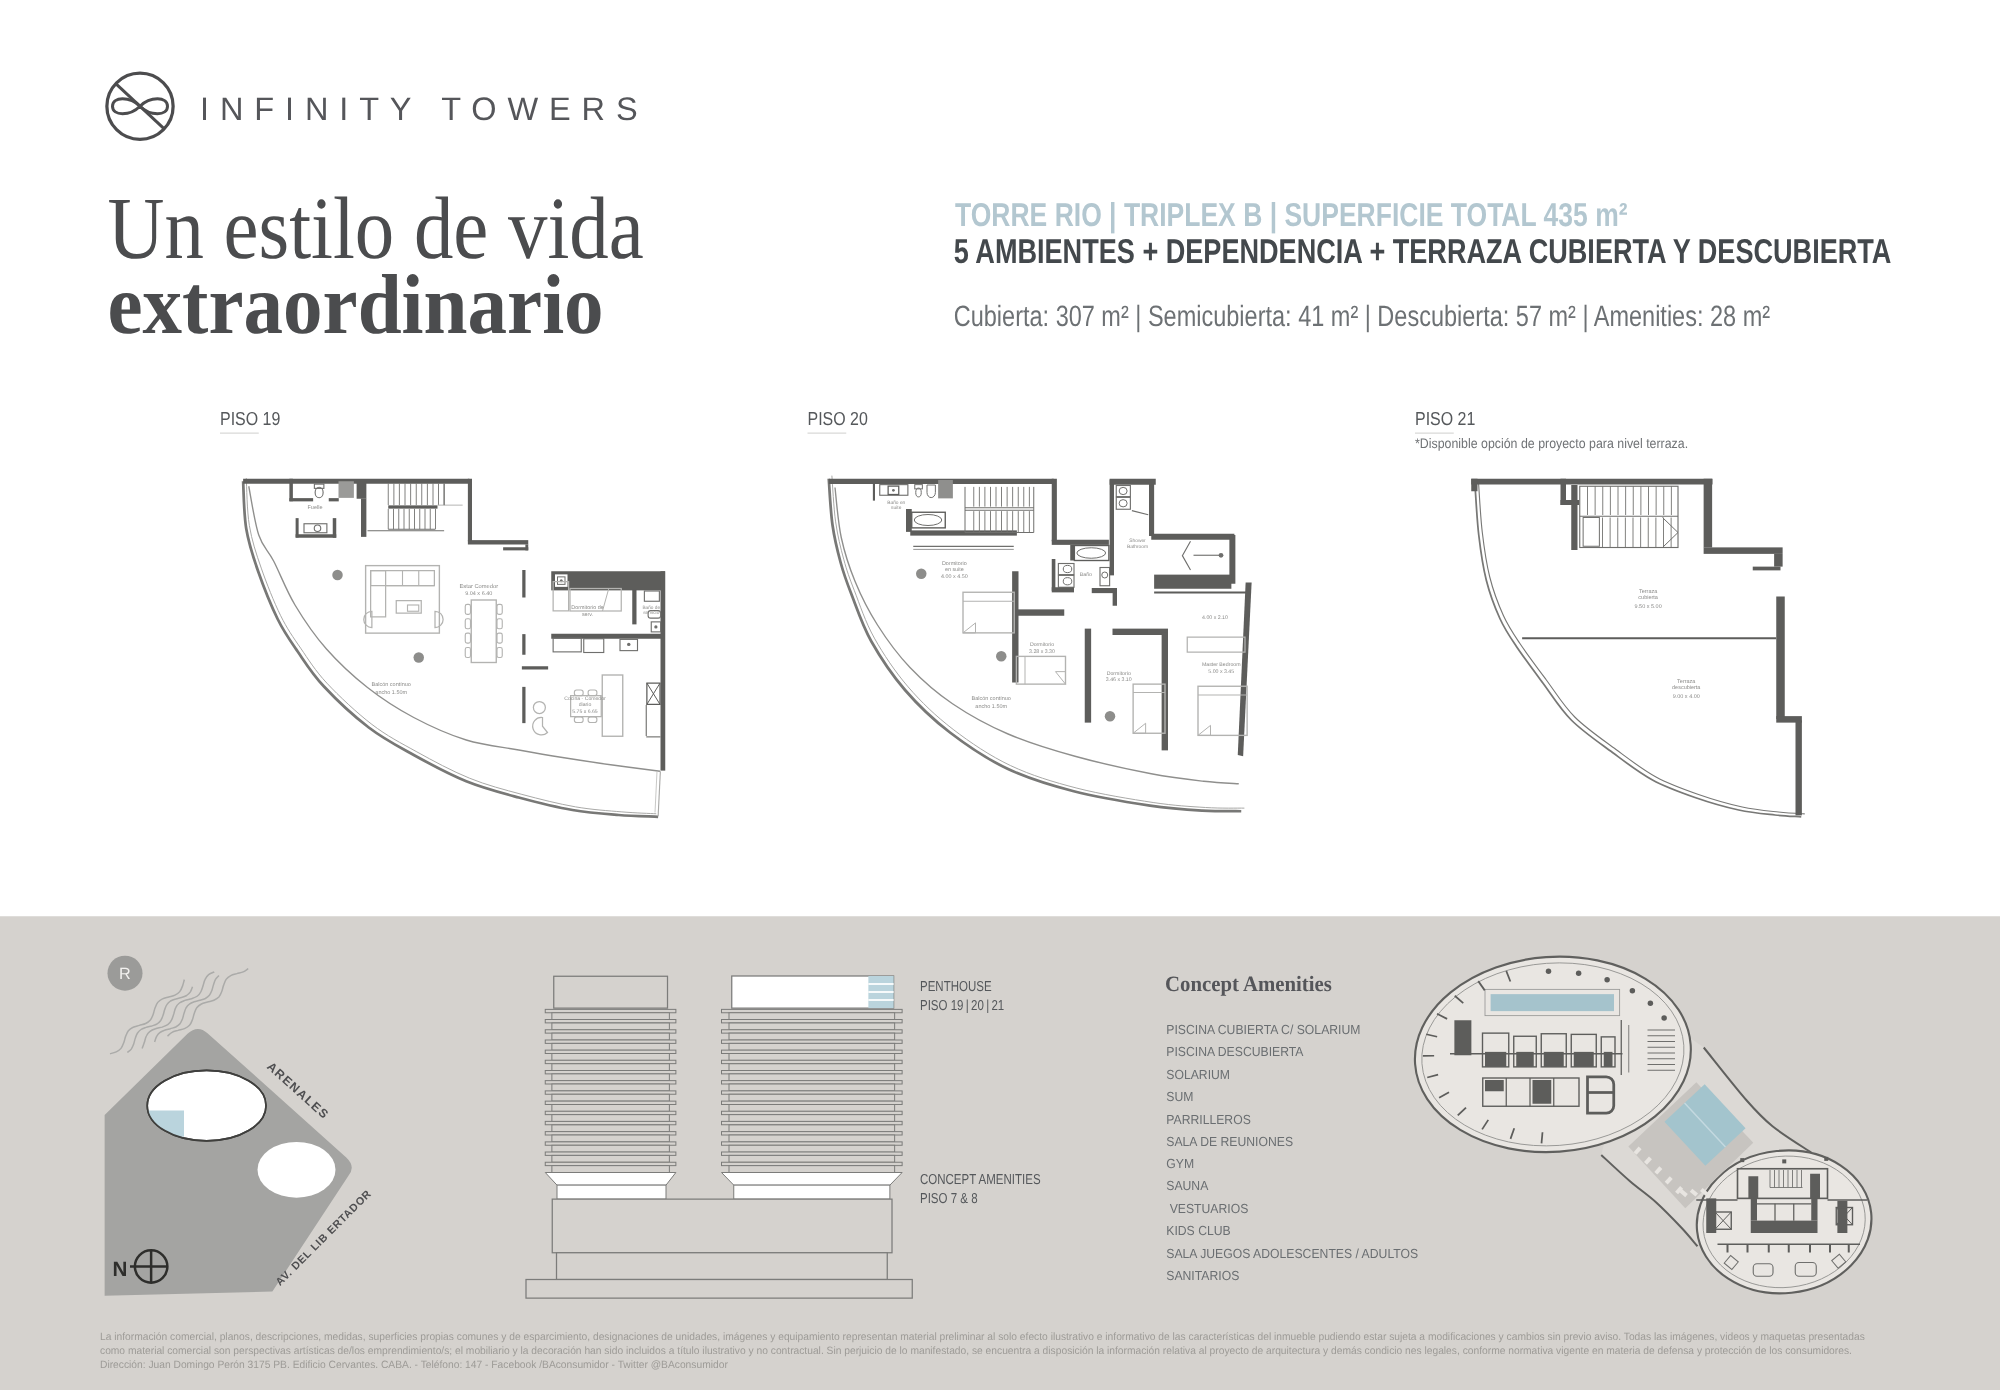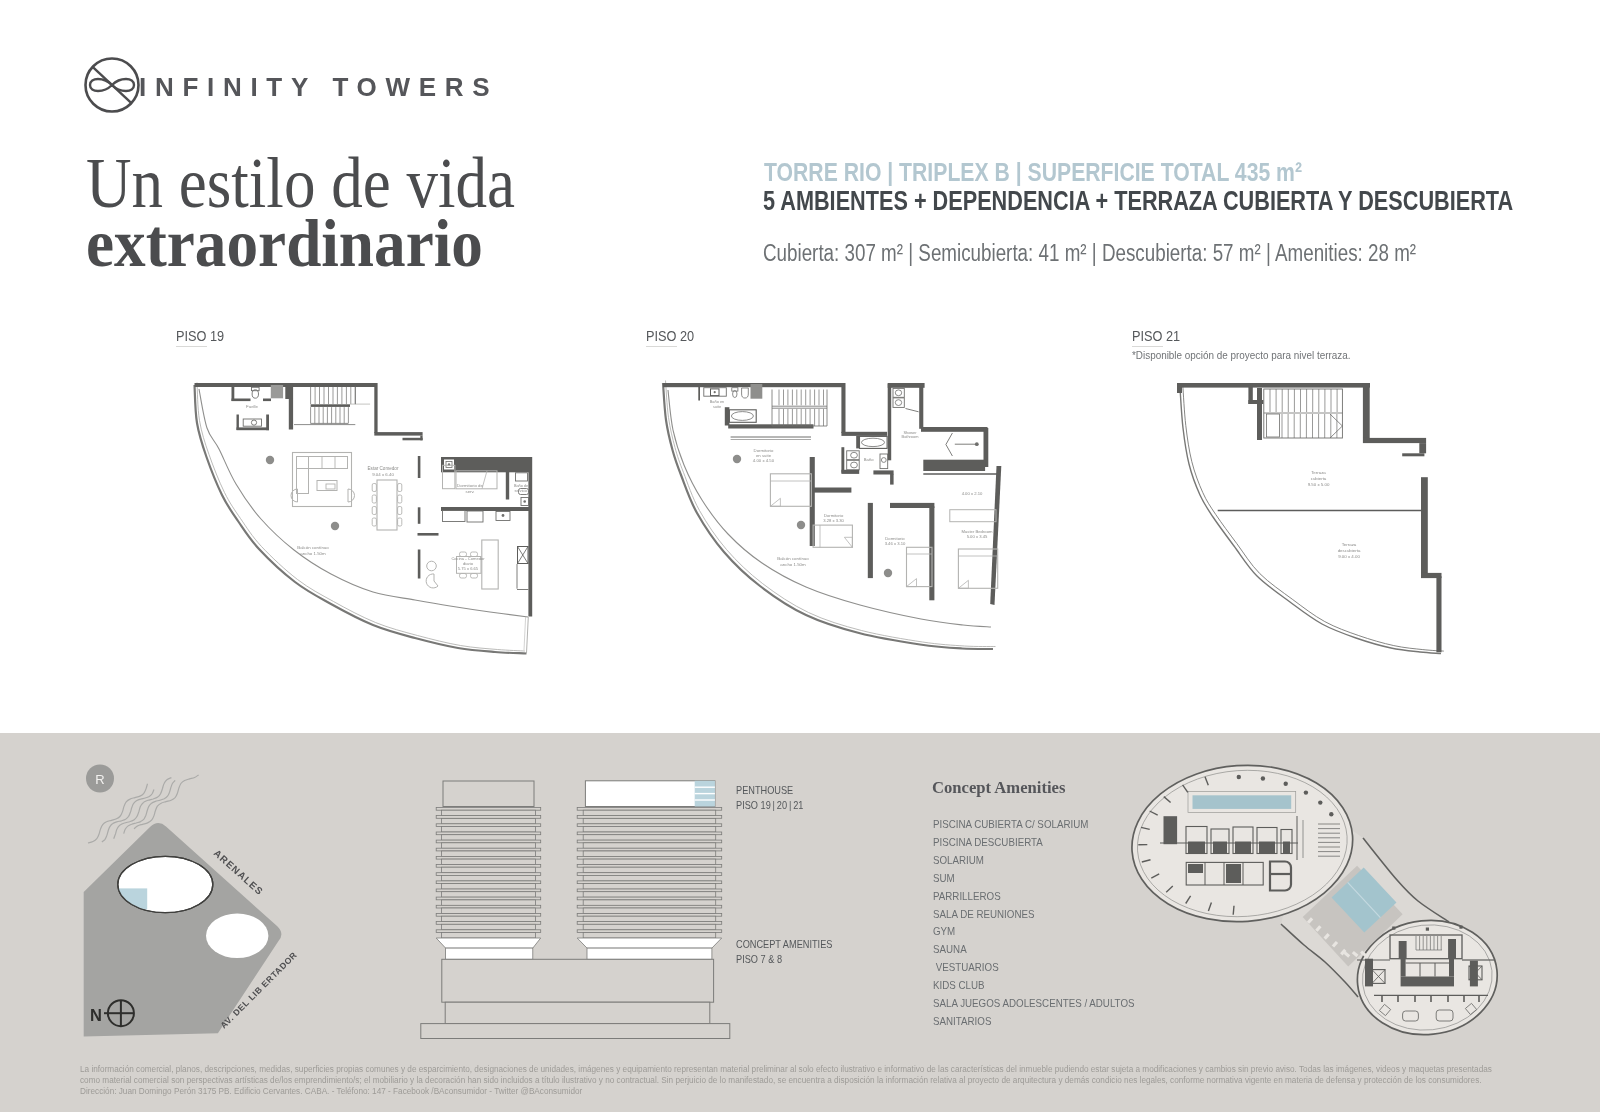--- a/index.html
+++ b/index.html
@@ -606,21 +606,21 @@
 <rect x="1402.6" y="1011.0" width="15.8" height="10.0" rx="3" fill="none" stroke="#6f6f6d" stroke-width="0.9"></rect>
 <rect x="1436.2" y="1010.0" width="16.8" height="11.0" rx="3" fill="none" stroke="#6f6f6d" stroke-width="0.9"></rect>
 <rect x="1381.0" y="1006.0" width="8.0" height="8.0" fill="none" stroke="#6f6f6d" stroke-width="0.8" transform="rotate(40 1385 1010)"></rect>
 <rect x="1467.0" y="1005.0" width="8.0" height="8.0" fill="none" stroke="#6f6f6d" stroke-width="0.8" transform="rotate(-40 1471 1009)"></rect>
 <rect x="1392.2" y="926.5" width="3.2" height="3.2" fill="#5d5d5b"></rect>
 <rect x="1425.8" y="927.5" width="3.2" height="3.2" fill="#5d5d5b"></rect>
 <rect x="1459.4" y="925.5" width="3.2" height="3.2" fill="#5d5d5b"></rect>
 </g>
 </svg>
 
-<div class="abs" style="left:139px;top:72px;font-size:26px;letter-spacing:8.7px;color:#55565a;font-weight:700;">INFINITY TOWERS</div>
+<div class="abs" style="left:160px;top:72px;font-size:26px;letter-spacing:8.7px;color:#55565a;font-weight:400;">INFINITY TOWERS</div>
 
 <div class="abs" style="left:86px;top:143px;font-family:'Liberation Serif',serif;font-size:71px;color:#4b4c4e;white-space:nowrap;transform:scaleX(0.888);transform-origin:0 0;">Un estilo de vida</div>
 
 <div class="abs" style="left:86px;top:204px;font-family:'Liberation Serif',serif;font-size:68px;font-weight:bold;color:#4b4c4e;white-space:nowrap;transform:scaleX(0.93);transform-origin:0 0;">extraordinario</div>
 
 <div class="abs" style="left:764px;top:157px;font-size:26.5px;font-weight:bold;color:#b3c7d0;white-space:nowrap;transform:scaleX(0.8);transform-origin:0 0;">TORRE RIO | TRIPLEX B | SUPERFICIE TOTAL 435 m²</div>
 
 <div class="abs" style="left:763px;top:185px;font-size:27.5px;font-weight:bold;color:#43484c;white-space:nowrap;transform:scaleX(0.788);transform-origin:0 0;">5 AMBIENTES + DEPENDENCIA + TERRAZA CUBIERTA Y DESCUBIERTA</div>
 
 <div class="abs" style="left:763px;top:240px;font-size:23.5px;color:#6d7174;white-space:nowrap;transform:scaleX(0.8);transform-origin:0 0;">Cubierta: 307 m² | Semicubierta: 41 m² | Descubierta: 57 m² | Amenities: 28 m²</div>

